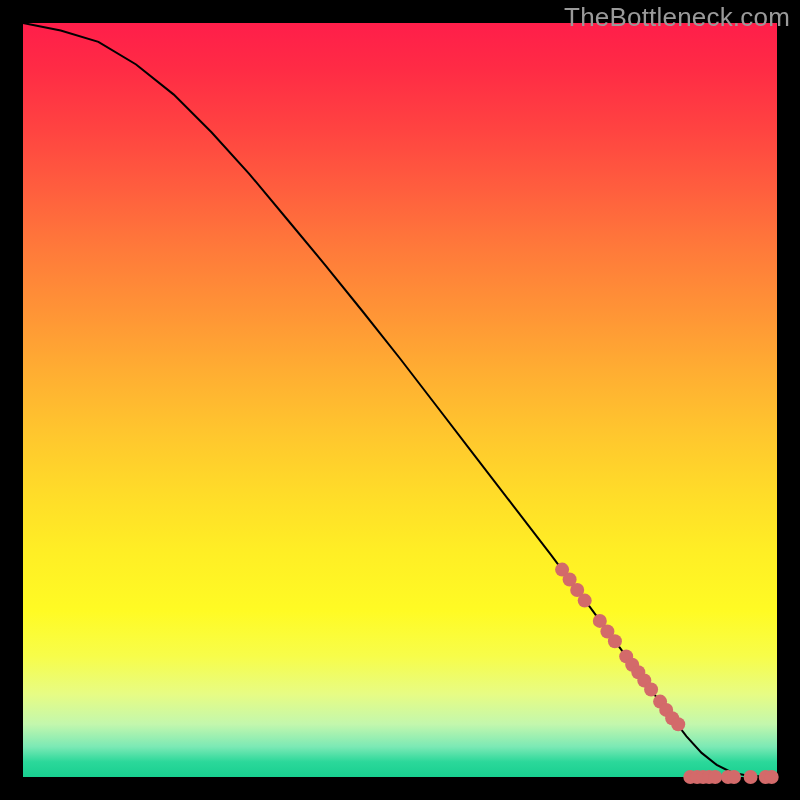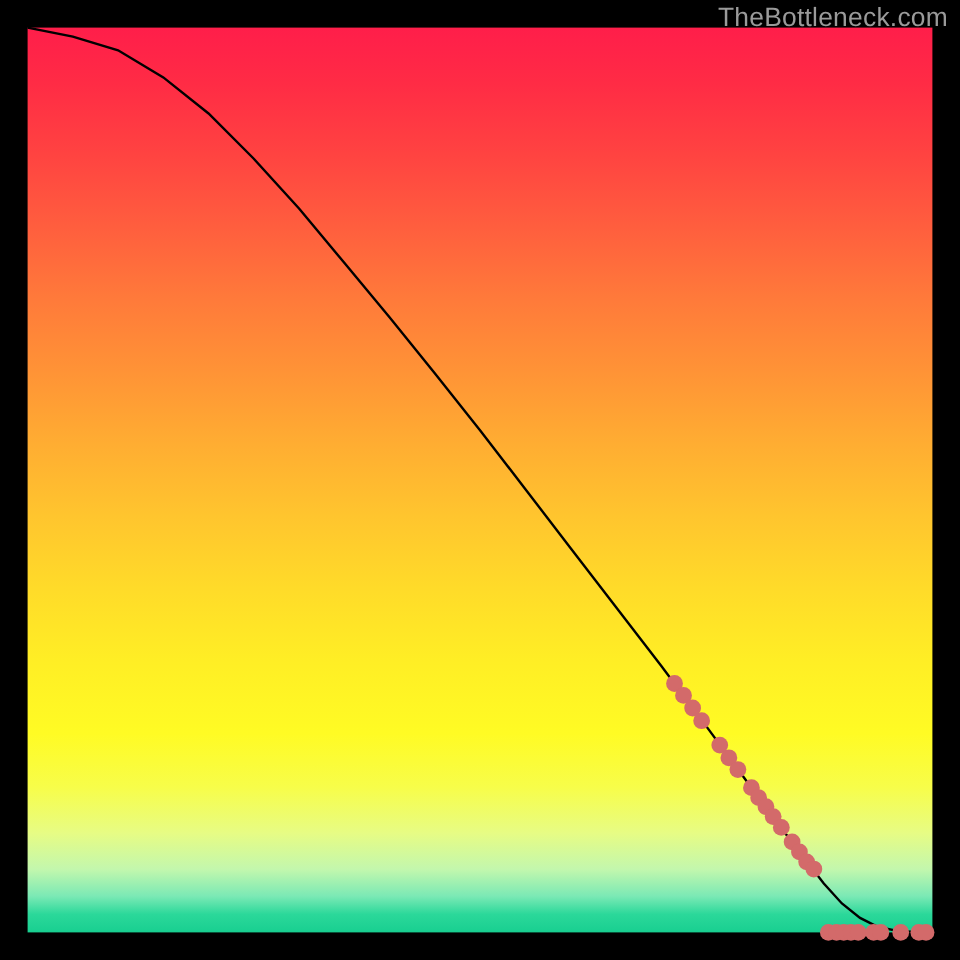--- a/index.html
+++ b/index.html
@@ -15,21 +15,21 @@
     position: relative;
     width: 800px;
     height: 800px;
     background: #000;
   }
   .watermark {
     position: absolute;
     top: 2px;
     right: 10px;
     color: #9a9a9a;
-    font-size: 22px;
+    font-size: 26px;
     font-weight: 400;
     letter-spacing: 0.2px;
     z-index: 5;
   }
   .plot {
     position: absolute;
     left: 23px;
     top: 23px;
     width: 754px;
     height: 754px;

